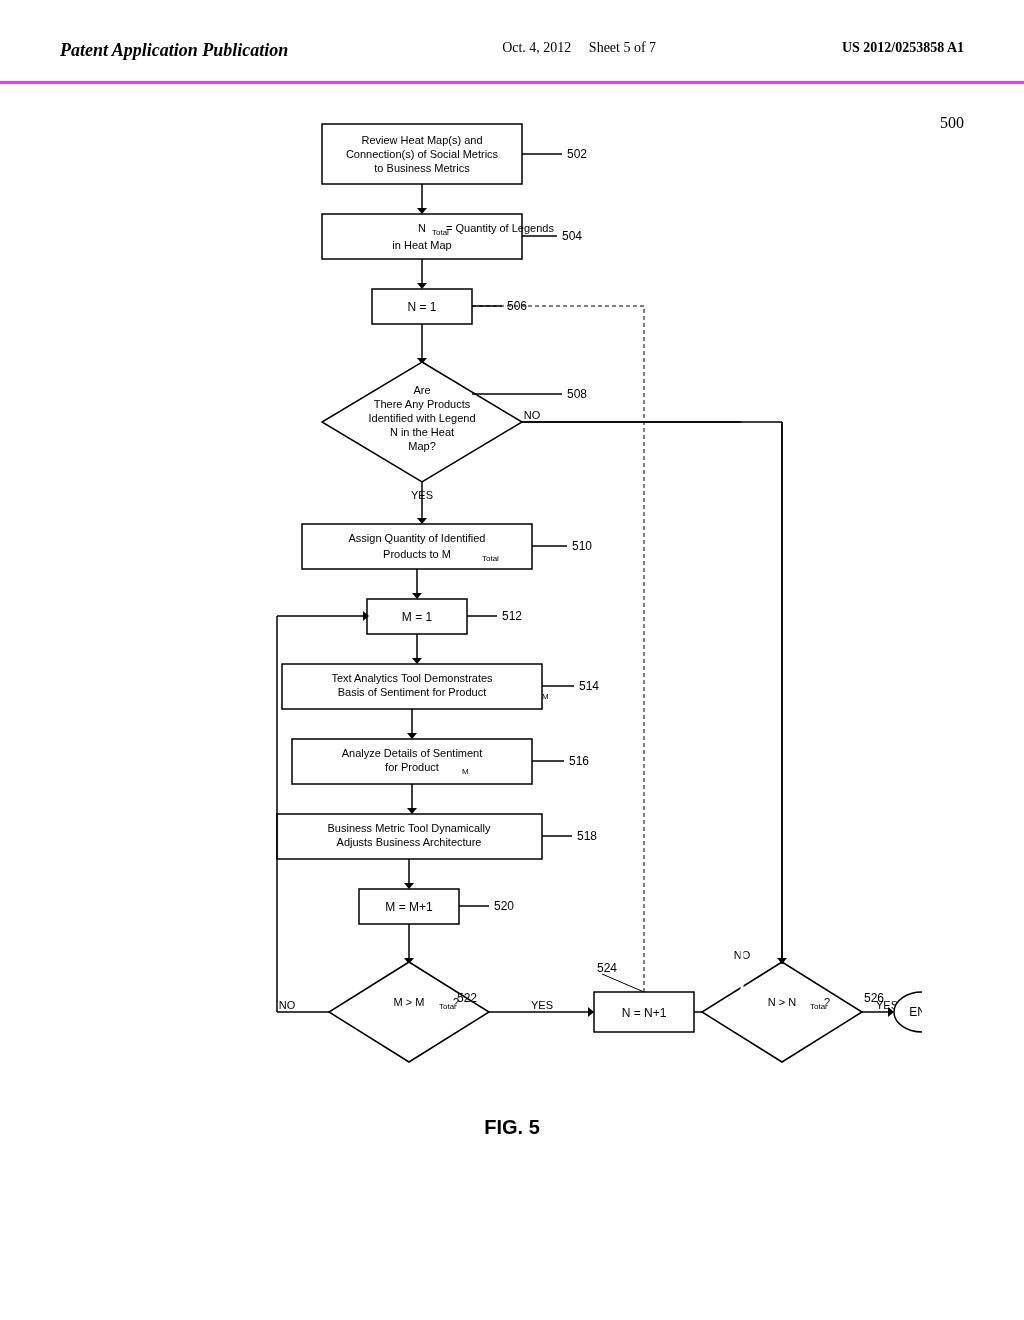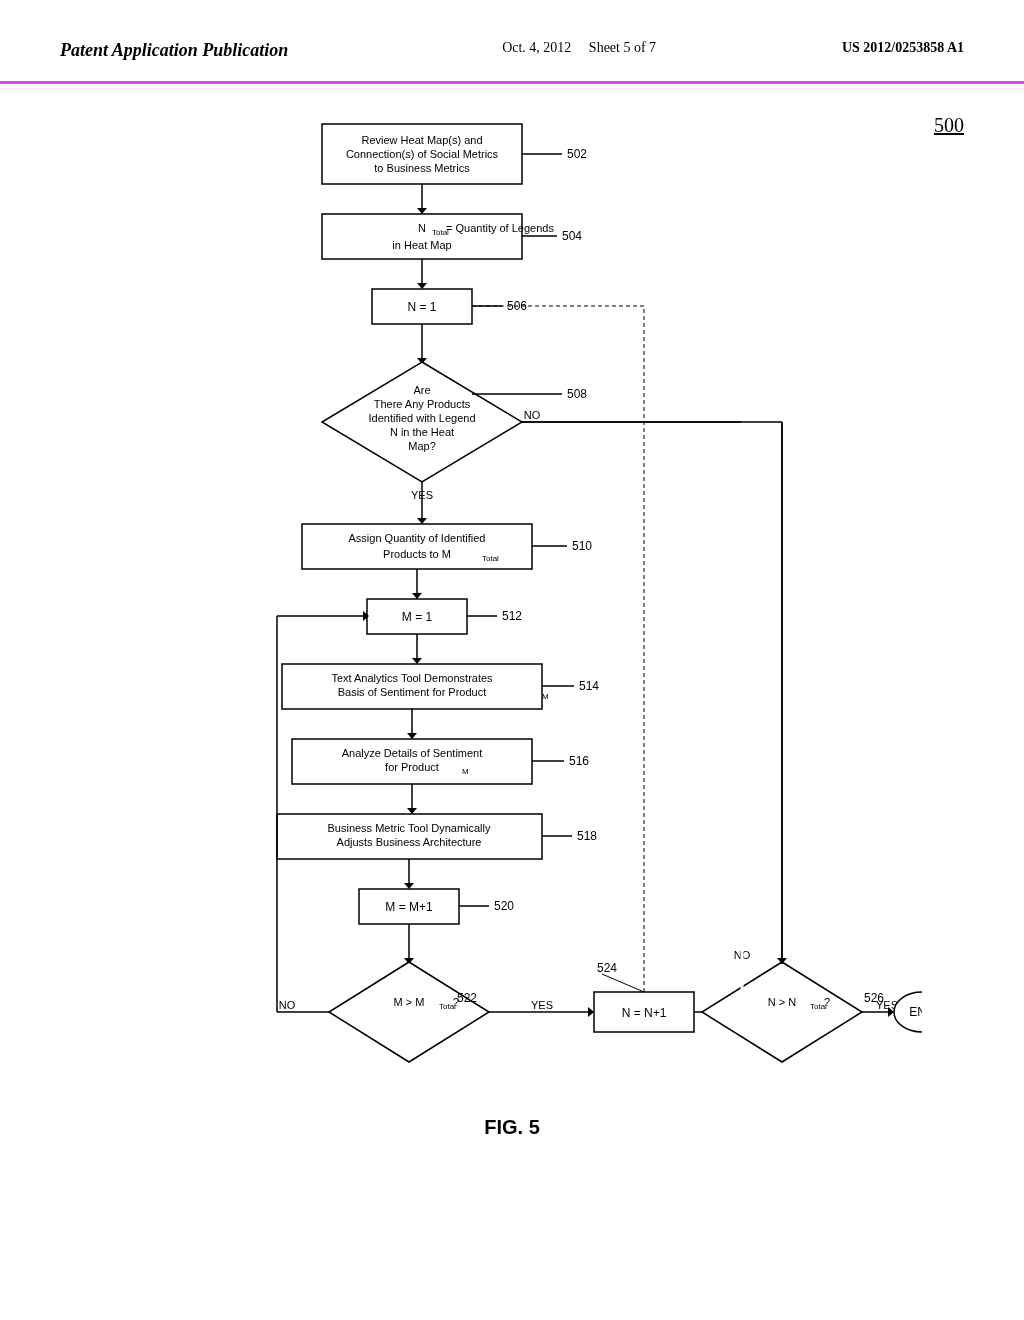--- a/index.html
+++ b/index.html
@@ -48,22 +48,21 @@
     
     .flowchart-svg {
       display: block;
       margin: 0 auto;
     }
 
     .diagram-number {
       position: absolute;
       top: 30px;
       right: 60px;
-      font-size: 20px;
-      text-decoration: underline;
+      font-size: 16px;
     }
   </style>
 </head>
 <body>
 
 <div class="page-header">
   <div class="header-left">Patent Application Publication</div>
   <div class="header-center">
     <span>Oct. 4, 2012</span>&nbsp;&nbsp;&nbsp;&nbsp;
     <span>Sheet 5 of 7</span>

